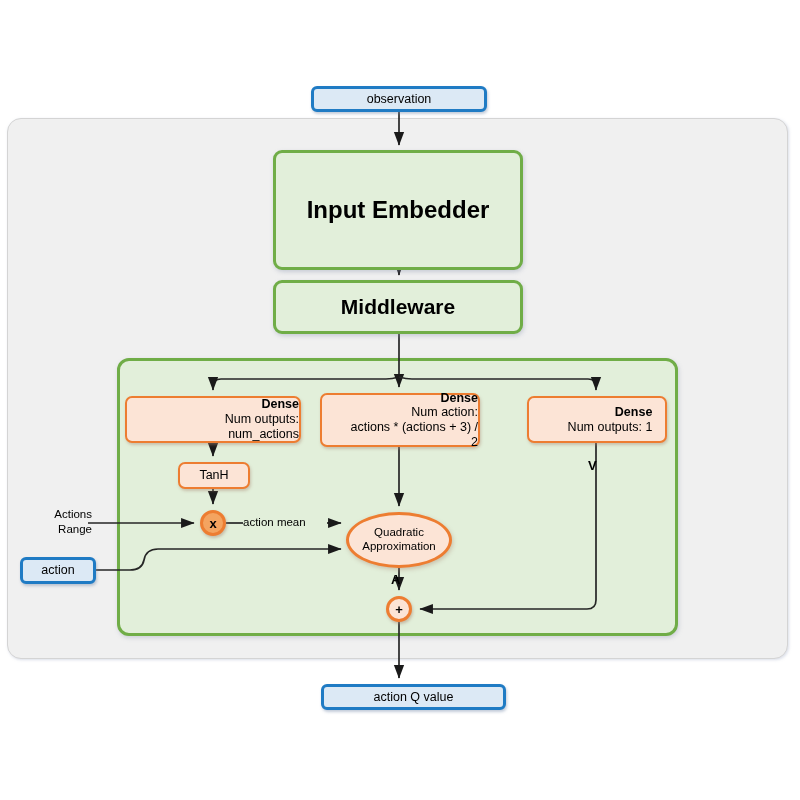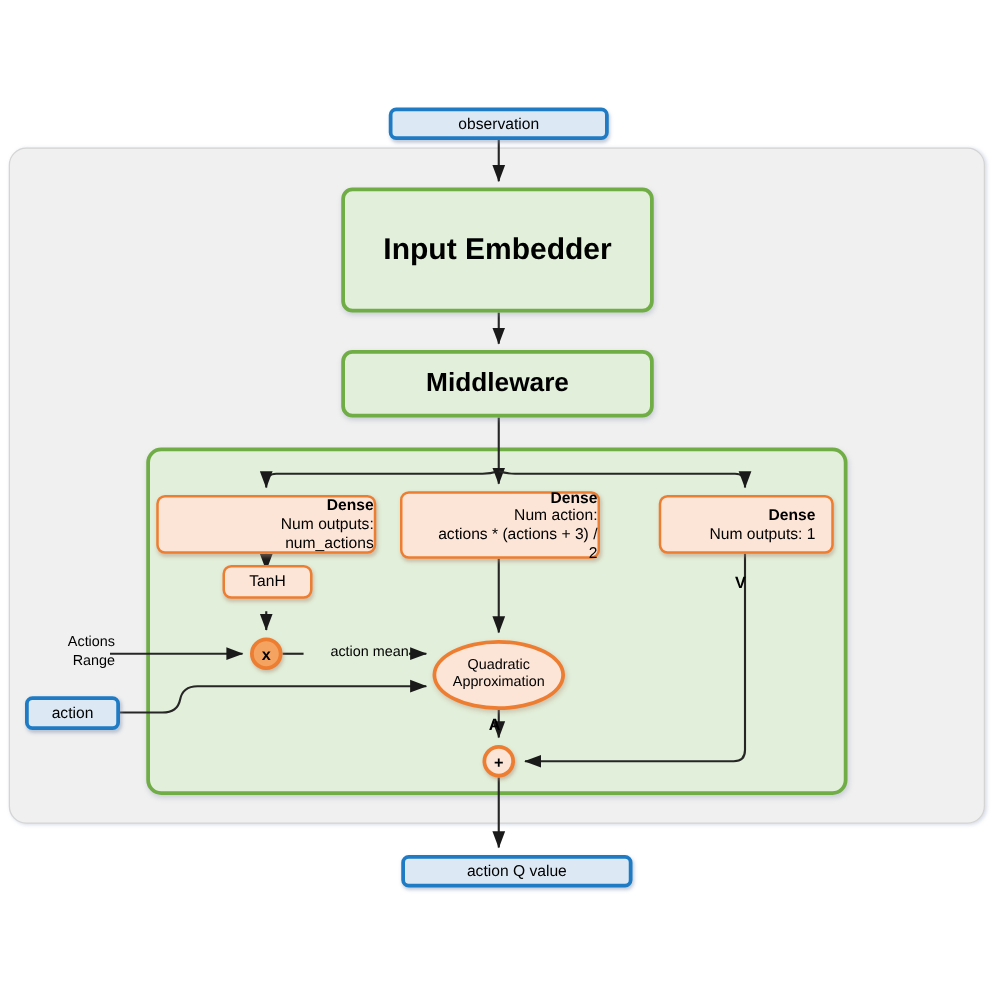--- a/index.html
+++ b/index.html
@@ -58,28 +58,28 @@
   .box-orange {
     background: #fce4d6;
     border: 2.5px solid #ed7d31;
     border-radius: 7px;
     color: #000;
     font-size: 12.5px;
     box-shadow: 1px 2px 3px rgba(170,140,120,0.45);
   }
 
   #observation { left: 311px; top: 86px; width: 176px; height: 26px; }
-  #input-embedder { left: 273px; top: 150px; width: 250px; height: 100px; font-size: 24px; }
+  #input-embedder { left: 273px; top: 150px; width: 250px; height: 120px; font-size: 24px; }
   #middleware { left: 273px; top: 280px; width: 250px; height: 54px; font-size: 21px; }
   #action-q { left: 321px; top: 684px; width: 185px; height: 26px; }
 
   #dense-left { left: 125px; top: 396px; width: 176px; height: 47px; }
   #dense-mid  { left: 320px; top: 393px; width: 160px; height: 54px; }
   #dense-right{ left: 527px; top: 396px; width: 140px; height: 47px; }
-  #tanh       { left: 178px; top: 452px; width: 72px; height: 27px; }
+  #tanh       { left: 178px; top: 462px; width: 72px; height: 27px; }
   #action-box { left: 20px; top: 557px; width: 76px; height: 27px; }
 
   .box-lines { display: block; margin-left: 26px; }
   .box-lines .ttl { font-weight: bold; }
 
   
   .op-circle {
     border-radius: 50%;
     display: flex; align-items: center; justify-content: center;
     font-size: 13px; font-weight: bold; color: #000;
@@ -111,21 +111,21 @@
     left: 28px; top: 412px; width: 92px;
     font-size: 22px; font-weight: bold; line-height: 1.25;
     text-align: left;
   }
   #actions-range-label {
     left: 22px; top: 507px; width: 70px;
     font-size: 11.5px; line-height: 1.3; text-align: right;
   }
   #action-mean-label {
     left: 243px; top: 516px; width: 84px;
-    font-size: 11.5px; text-align: right; background: #e2efda;
+    font-size: 11.5px; text-align: left; background: #e2efda;
   }
   #v-label { left: 588px; top: 458px; font-size: 13px; font-weight: bold; }
   #a-label { left: 391px; top: 572px; font-size: 13px; font-weight: bold; }
 
   
   #wires { position: absolute; left: 0; top: 0; width: 800px; height: 800px; }
 </style>
 </head>
 <body>
 

